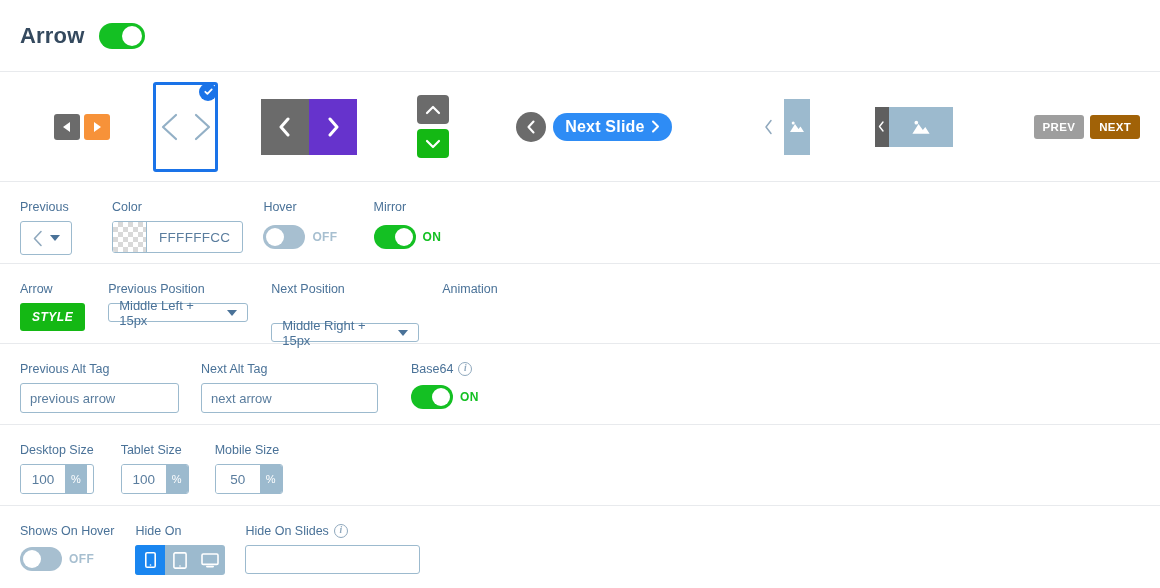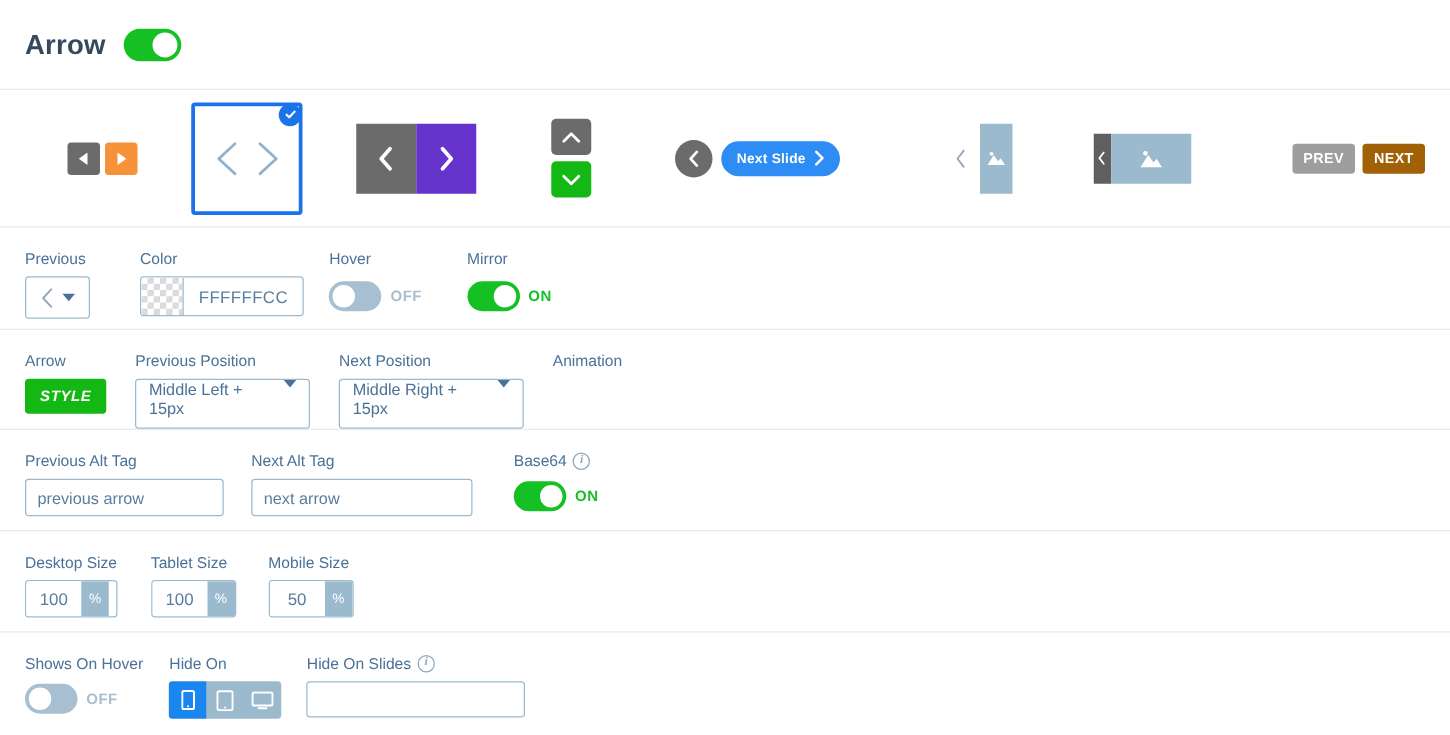--- a/index.html
+++ b/index.html
@@ -86,21 +86,21 @@
   .sq-md { width: 32px; height: 29px; border-radius: 4px; display: flex; align-items: center; justify-content: center; }
   .sq-md.grey { background: #6b6b6b; }
   .sq-md.green { background: #14b814; }
 
   .pv-4 { gap: 7px; margin-left: 67px; }
   .circ { width: 30px; height: 30px; border-radius: 50%; background: #6b6b6b;
           display: flex; align-items: center; justify-content: center; }
   .pill {
     height: 28px; border-radius: 999px; background: #2e8cf5; color: #fff;
     display: flex; align-items: center; gap: 6px;
-    padding: 0 12px; font-size: 11px; font-weight: bold; letter-spacing: .2px;
+    padding: 0 12px; font-size: 16px; font-weight: bold; letter-spacing: .2px;
   }
 
   .pv-5 { gap: 10px; margin-left: 92px; align-items: center; }
   .thin-chev { color: #8fa8bd; }
   .img-box { background: #9cbace; display: flex; align-items: center; justify-content: center; }
   .img-box.tall { width: 26px; height: 56px; }
   .img-box.wide { width: 64px; height: 40px; }
 
   .pv-6 { gap: 0; margin-left: 65px; align-items: stretch; }
   .tab-grey { width: 14px; height: 40px; background: #5f5f5f;
@@ -138,23 +138,23 @@
   }
 
   
   .txt-input {
     height: 30px; border: 1px solid #9cbace; border-radius: 3px;
     background: #fff; color: #5a7d9e; font-size: 13px;
     padding: 0 9px; font-family: "Liberation Sans", sans-serif;
     outline: none;
   }
   .sel-custom {
-    height: 40px; border: 1px solid #9cbace; border-radius: 3px;
+    height: 19px; border: 1px solid #9cbace; border-radius: 3px;
     background: #fff; color: #4a7298; font-size: 13px;
-    display: flex; align-items: flex-start; justify-content: space-between;
+    display: flex; align-items: center; justify-content: space-between;
     padding: 0 10px; gap: 12px; cursor: pointer;
   }
   .caret-dn {
     width: 0; height: 0; border-left: 5px solid transparent;
     border-right: 5px solid transparent; border-top: 6px solid #4a7298;
   }
   .sel-native {
     height: 34px; border: 1px solid #9cbace; border-radius: 3px;
     background: #fff; color: #4a7298; font-size: 13.5px;
     display: flex; align-items: center; justify-content: space-between;
@@ -389,21 +389,21 @@
     </div>
 
     <div class="field" style="margin-left:23px;">
       <span class="field-label">Previous Position</span>
       <div class="sel-custom" style="width:140px;">
         <span>Middle Left + 15px</span>
         <span class="caret-dn"></span>
       </div>
     </div>
 
-    <div class="field" style="margin-left:23px;">
+    <div class="field" style="margin-left:23px;gap:20px;">
       <span class="field-label">Next Position</span>
       <div class="sel-custom" style="width:148px;">
         <span>Middle Right + 15px</span>
         <span class="caret-dn"></span>
       </div>
     </div>
 
     <div class="field" style="margin-left:23px;">
       <span class="field-label">Animation</span>
     </div>

